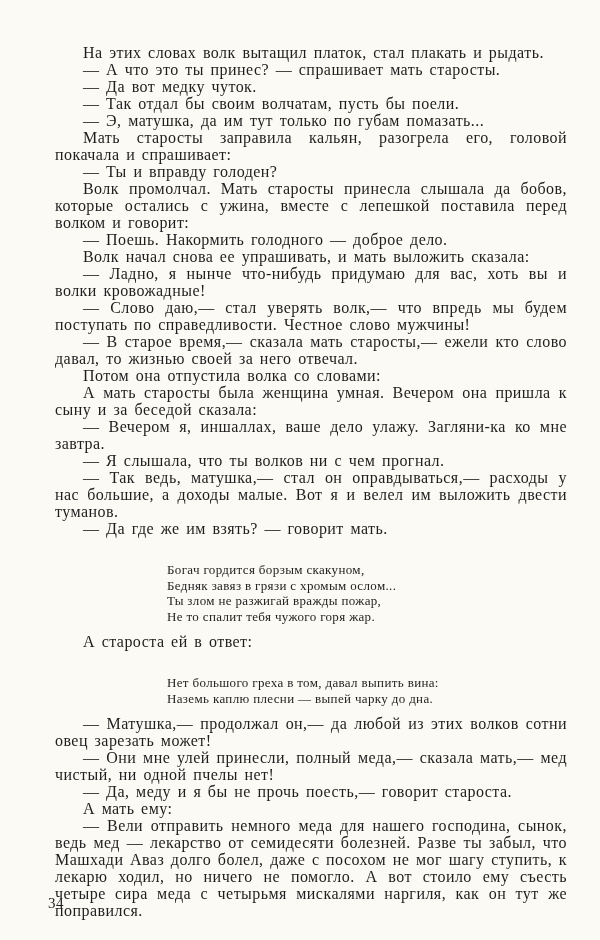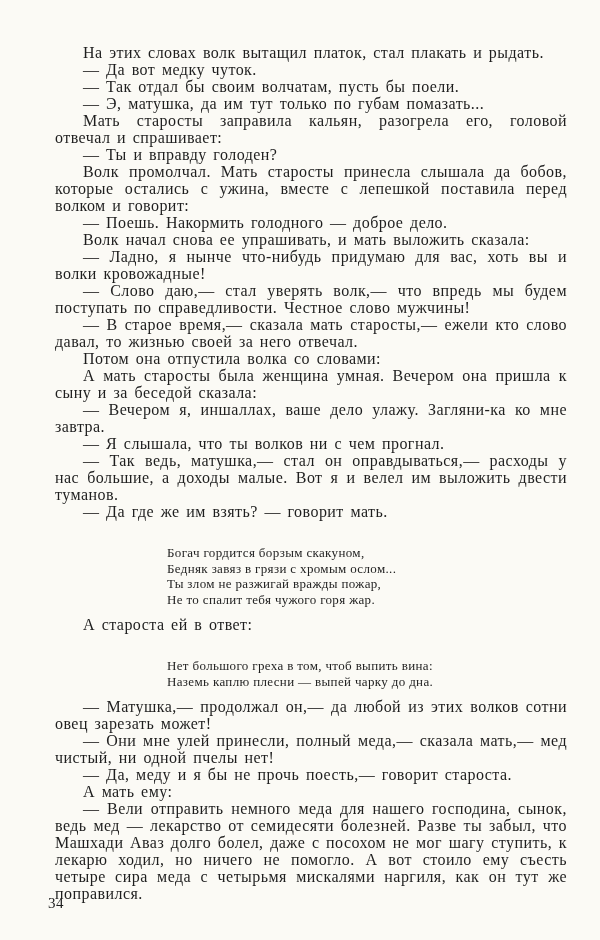--- a/index.html
+++ b/index.html
@@ -47,24 +47,25 @@
     font-size: 15px;
     letter-spacing: 0.5px;
   }
 </style>
 </head>
 <body style="background: rgb(251, 250, 245); color: rgb(30, 30, 30);">
 
 <div class="scan-page">
   <div class="text-area" id="text-container">
       <p class="para">На этих словах волк вытащил платок, стал плакать и рыдать.</p>
+      <p class="para">— А что это ты принес? — спрашивает мать старосты.</p>
       <p class="para">— Да вот медку чуток.</p>
       <p class="para">— Так отдал бы своим волчатам, пусть бы поели.</p>
       <p class="para">— Э, матушка, да им тут только по губам помазать...</p>
-      <p class="para">Мать старосты заправила кальян, разогрела его, головой отвечал и спрашивает:</p>
+      <p class="para">Мать старосты заправила кальян, разогрела его, головой покачала и спрашивает:</p>
       <p class="para">— Ты и вправду голоден?</p>
       <p class="para">Волк промолчал. Мать старосты принесла слышала да бобов, которые остались с ужина, вместе с лепешкой поставила перед волком и говорит:</p>
       <p class="para">— Поешь. Накормить голодного — доброе дело.</p>
       <p class="para">Волк начал снова ее упрашивать, и мать выложить сказала:</p>
       <p class="para">— Ладно, я нынче что-нибудь придумаю для вас, хоть вы и волки кровожадные!</p>
       <p class="para">— Слово даю,— стал уверять волк,— что впредь мы будем поступать по справедливости. Честное слово мужчины!</p>
       <p class="para">— В старое время,— сказала мать старосты,— ежели кто слово давал, то жизнью своей за него отвечал.</p>
       <p class="para">Потом она отпустила волка со словами:</p>
       <p class="para">А мать старосты была женщина умная. Вечером она пришла к сыну и за беседой сказала:</p>
       <p class="para">— Вечером я, иншаллах, ваше дело улажу. Загляни-ка ко мне завтра.</p>
@@ -72,21 +73,21 @@
       <p class="para">— Так ведь, матушка,— стал он оправдываться,— расходы у нас большие, а доходы малые. Вот я и велел им выложить двести туманов.</p>
       <p class="para">— Да где же им взять? — говорит мать.</p>
       <div class="verse">
         <div class="verse-line">Богач гордится борзым скакуном,</div>
         <div class="verse-line">Бедняк завяз в грязи с хромым ослом...</div>
         <div class="verse-line">Ты злом не разжигай вражды пожар,</div>
         <div class="verse-line">Не то спалит тебя чужого горя жар.</div>
       </div>
       <p class="para">А староста ей в ответ:</p>
       <div class="verse">
-        <div class="verse-line">Нет большого греха в том, чтоб выпить вина:</div>
+        <div class="verse-line">Нет большого греха в том, давал выпить вина:</div>
         <div class="verse-line">Наземь каплю плесни — выпей чарку до дна.</div>
       </div>
       <p class="para">— Матушка,— продолжал он,— да любой из этих волков сотни овец зарезать может!</p>
       <p class="para">— Они мне улей принесли, полный меда,— сказала мать,— мед чистый, ни одной пчелы нет!</p>
       <p class="para">— Да, меду и я бы не прочь поесть,— говорит староста.</p>
       <p class="para">А мать ему:</p>
       <p class="para">— Вели отправить немного меда для нашего господина, сынок, ведь мед — лекарство от семидесяти болезней. Разве ты забыл, что Машхади Аваз долго болел, даже с посохом не мог шагу ступить, к лекарю ходил, но ничего не помогло. А вот стоило ему съесть четыре сира меда с четырьмя мискалями наргиля, как он тут же поправился.</p>
     </div>
   <div class="page-number">34</div>
 </div>

